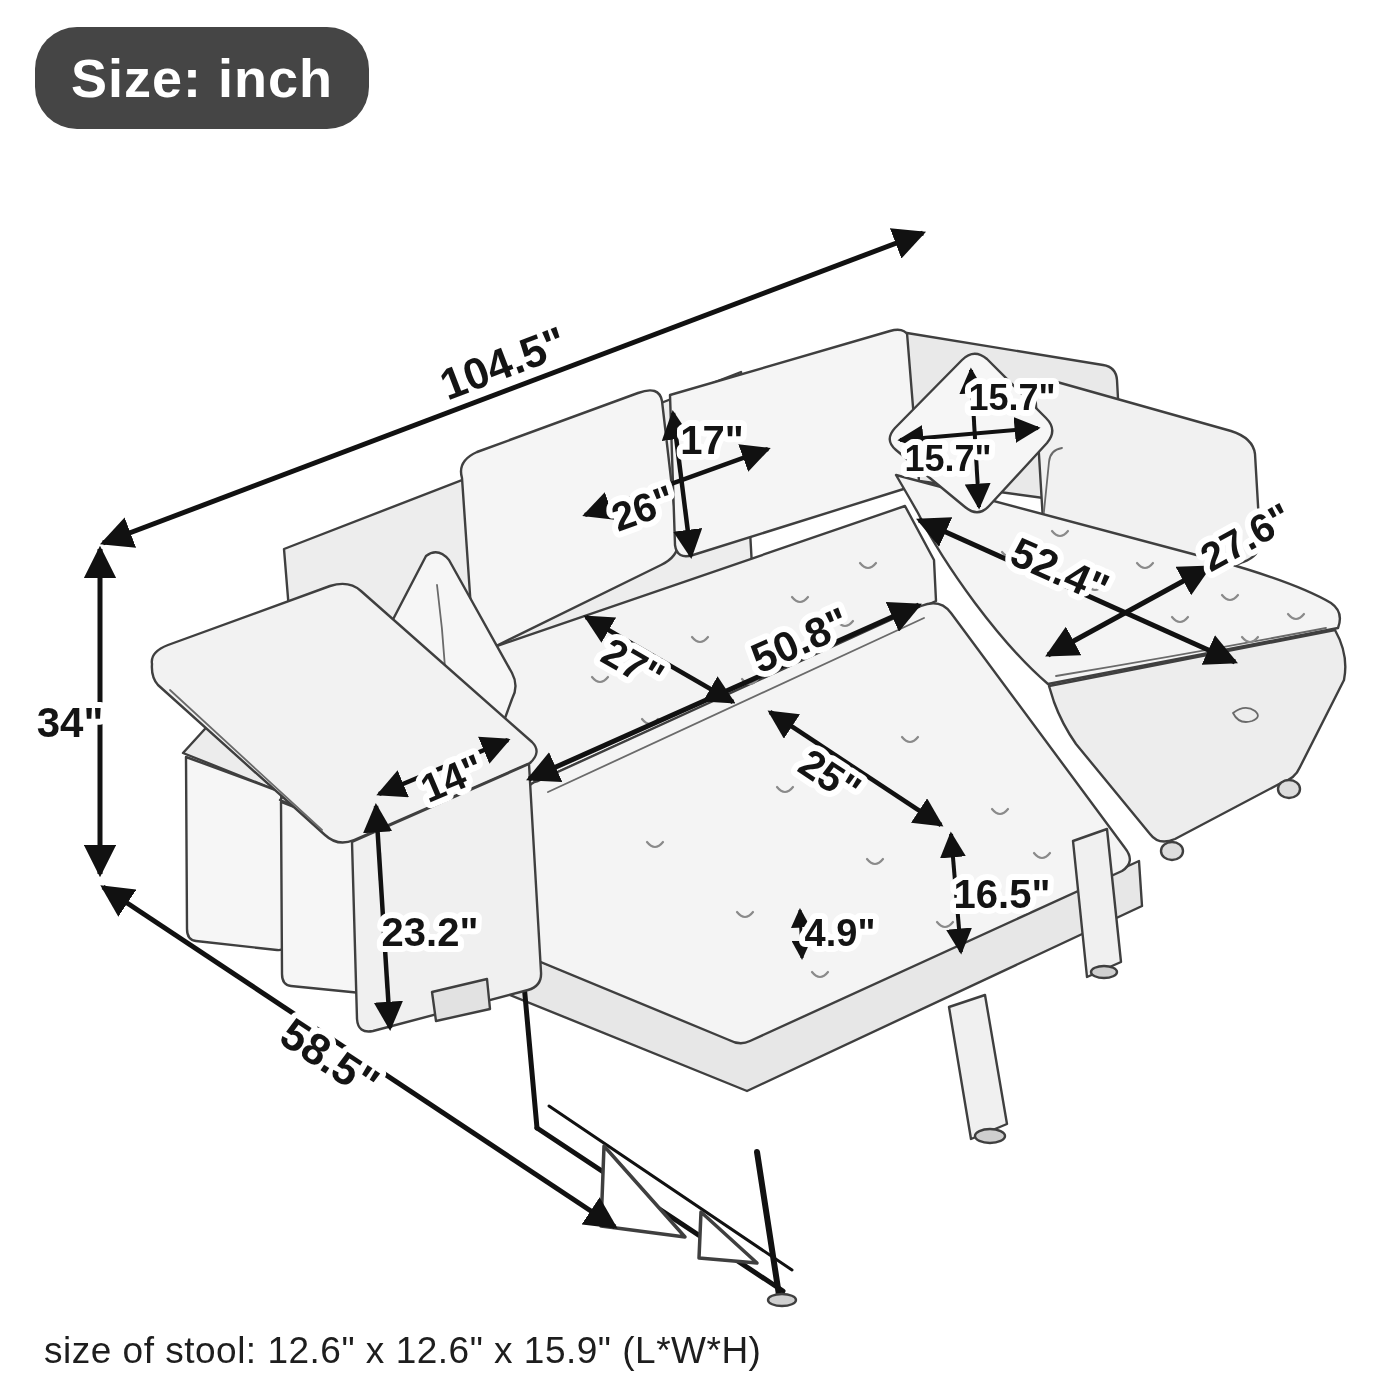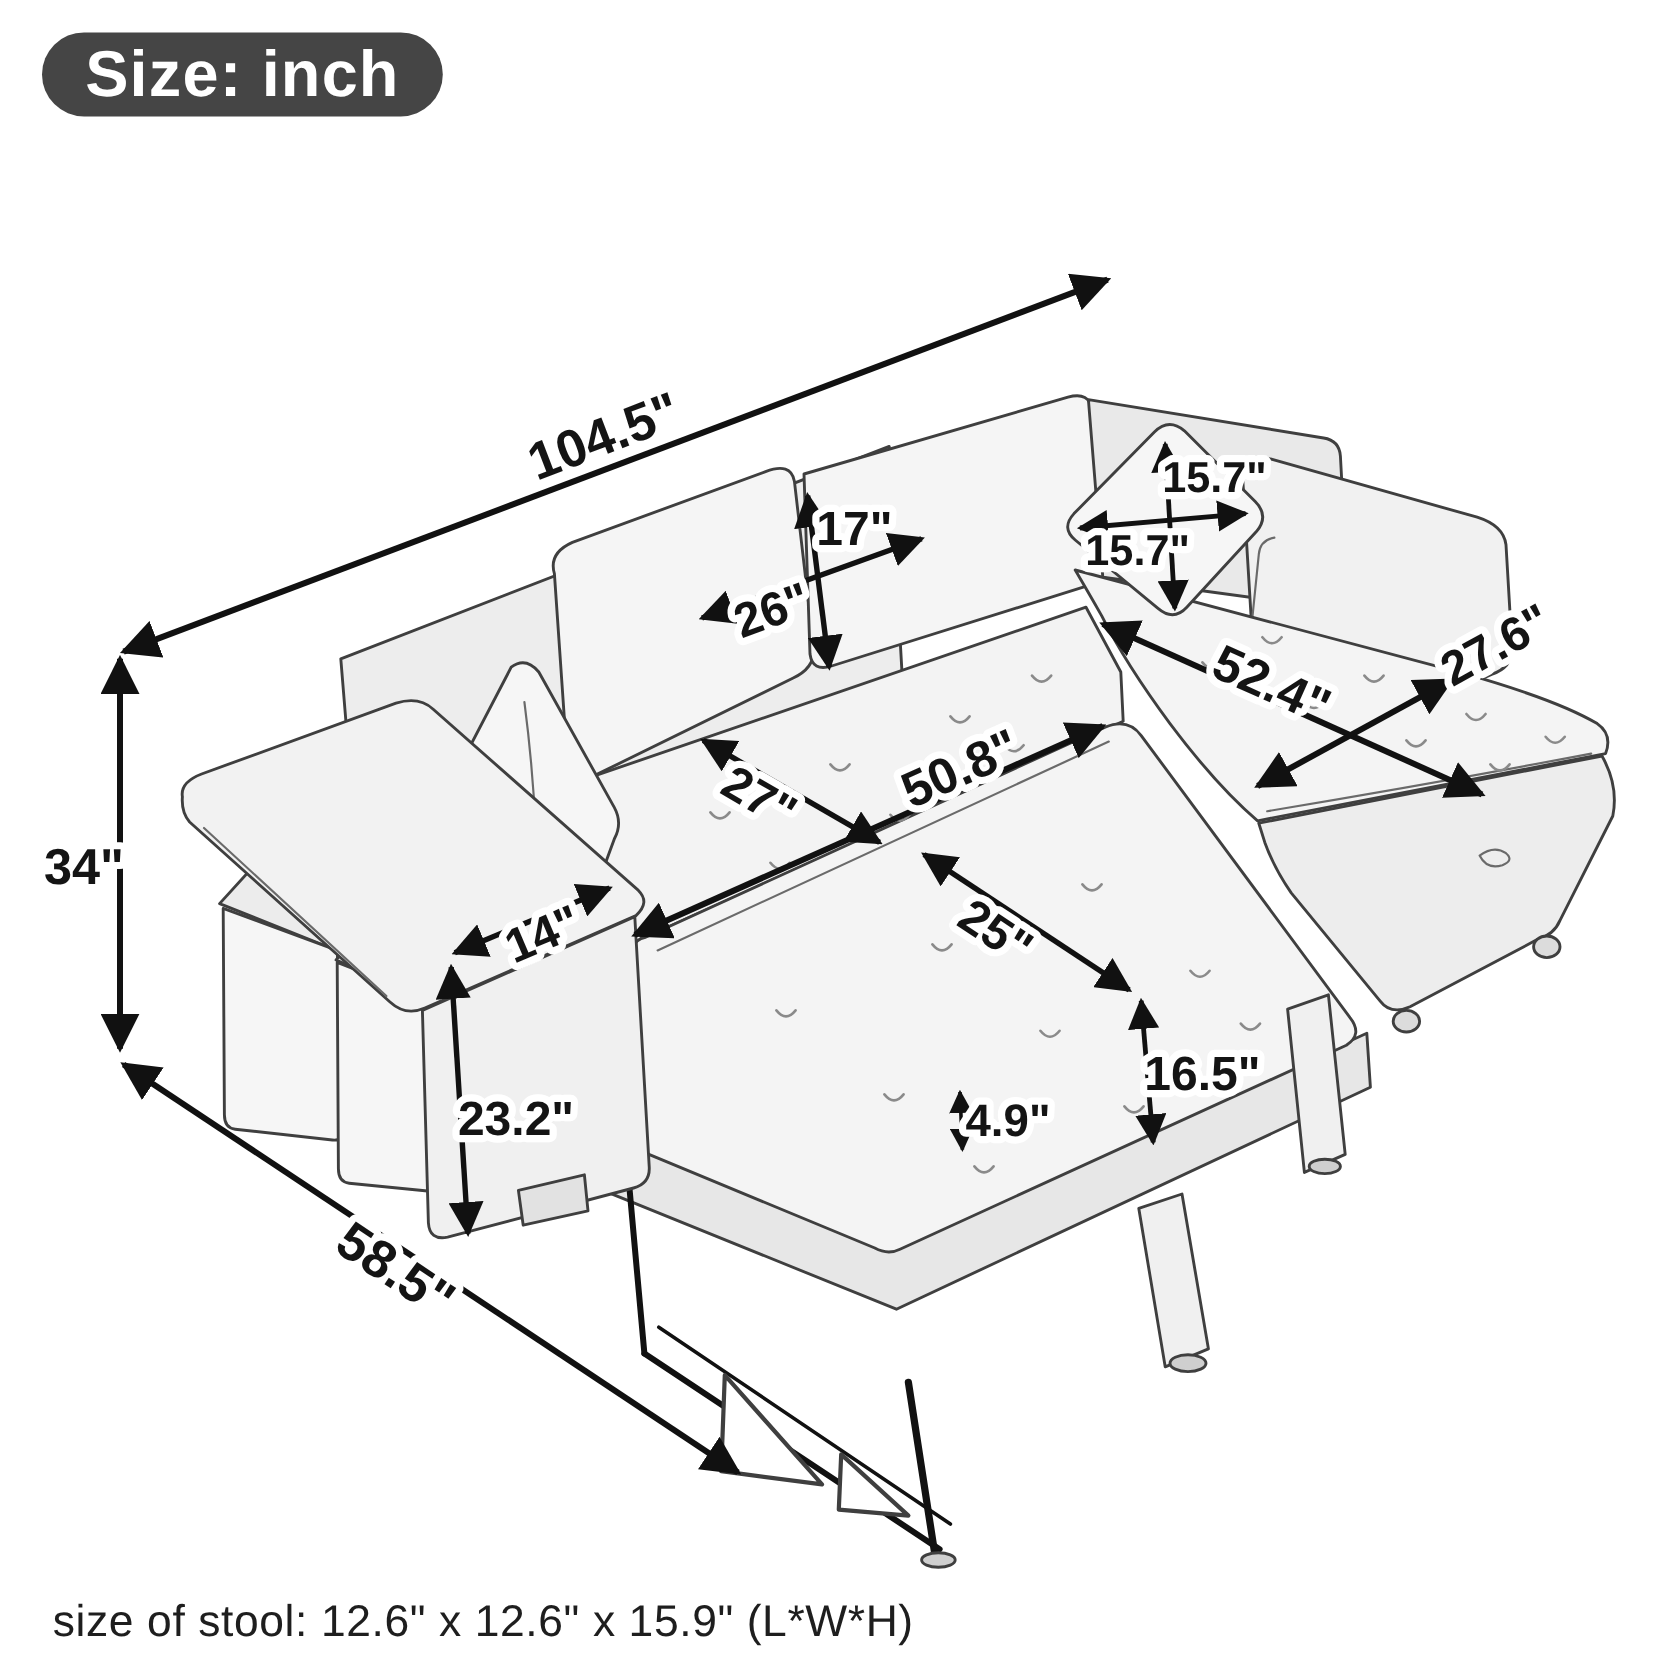--- a/index.html
+++ b/index.html
@@ -1,19 +1,19 @@
 <!DOCTYPE html>
 <html><head>
 <meta charset="utf-8">
 <style>
   html,body{margin:0;padding:0;background:#ffffff;}
   #stage{position:relative;width:1400px;height:1400px;background:#ffffff;overflow:hidden;
          font-family:"Liberation Sans",sans-serif;}
   .badge{position:absolute;left:35px;top:27px;background:#454545;color:#ffffff;
-         border-radius:42px;padding:4px 36px;font-size:54px;font-weight:700;
+         border-radius:42px;padding:20px 36px;font-size:54px;font-weight:700;
          letter-spacing:1px;line-height:1.15;}
   .footnote{position:absolute;left:44px;top:1330px;font-size:37px;font-weight:400;
             color:#1e1e1e;letter-spacing:0.5px;}
   svg{position:absolute;left:0;top:0;}
   .sketch{stroke:#3f3f3f;stroke-width:2.4;stroke-linejoin:round;stroke-linecap:round;}
   .detail{stroke:#6a6a6a;stroke-width:1.8;fill:none;}
   .dim{stroke:#111111;fill:none;}
   .dim-label{font-family:"Liberation Sans",sans-serif;font-weight:700;fill:#141414;
              stroke:#ffffff;stroke-width:12px;paint-order:stroke;stroke-linejoin:round;
              text-anchor:middle;}

